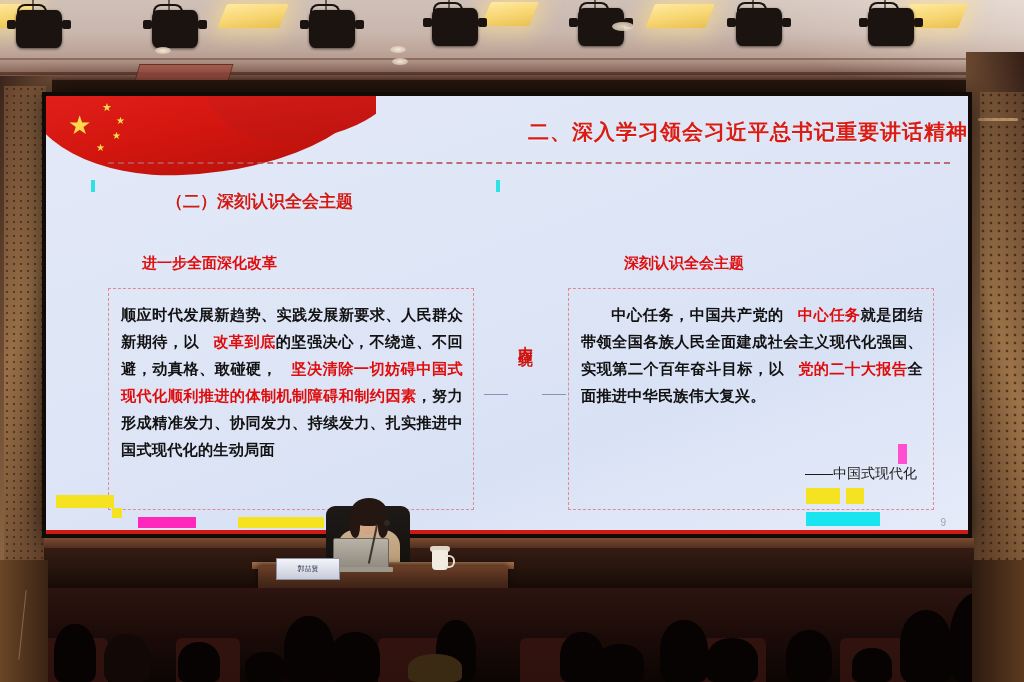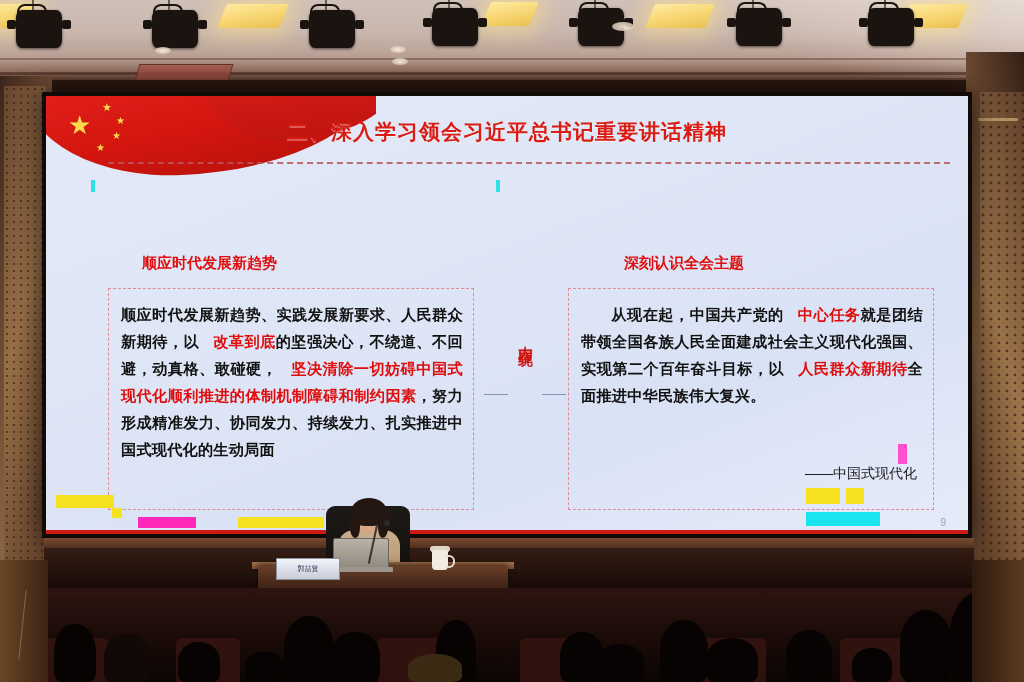--- a/index.html
+++ b/index.html
@@ -64,21 +64,21 @@
   .flag-red2{position:absolute;left:150px;top:-40px;width:210px;height:86px;
     background:linear-gradient(170deg,#e0201c,#bb120d);
     border-radius:0 0 70% 40%/0 0 110% 100%;transform:rotate(3deg);}
   .star{position:absolute;color:#ffd84d;line-height:1;text-shadow:0 0 2px rgba(160,90,0,.4);}
   .star.big{font-size:26px;left:22px;top:16px;}
   .star.s1{font-size:11px;left:56px;top:6px;}
   .star.s2{font-size:10px;left:70px;top:20px;}
   .star.s3{font-size:10px;left:66px;top:35px;}
   .star.s4{font-size:10px;left:50px;top:47px;}
 
-  .slide-title{position:absolute;left:0;right:0;top:22px;text-align:center;
+  .slide-title{position:absolute;left:0;right:0;top:22px;text-align:right;
     color:#d91c14;font-size:21px;font-weight:bold;letter-spacing:1px;
     text-shadow:0 1px 0 rgba(255,255,255,.55);}
   .title-rule{position:absolute;left:62px;right:18px;top:66px;height:0;
     border-top:2px dashed #b8585c;opacity:.85;}
 
   .tick{position:absolute;width:4px;height:12px;background:#2fe0e6;}
   .tick.l{left:45px;top:84px;}
   .tick.r{left:450px;top:84px;}
 
   .sub-head{position:absolute;left:120px;top:94px;color:#d21a12;font-size:17px;font-weight:bold;}
@@ -241,38 +241,39 @@
         <span class="star s3">★</span>
         <span class="star s4">★</span>
       </div>
 
       <div class="slide-title">二、深入学习领会习近平总书记重要讲话精神</div>
       <div class="title-rule"></div>
 
       <div class="tick l"></div>
       <div class="tick r"></div>
 
-
-      <div class="col-head left">顺应时代发展新趋势</div>
+      <div class="sub-head">（二）深刻认识全会主题</div>
+
+      <div class="col-head left">进一步全面深化改革</div>
       <div class="box left">
         <div class="para">
           <span>顺应时代发展新趋势、实践发展新要求、人民群众新期待，以</span><span class="r">改革到底</span><span>的坚强决心，不绕道、不回避，动真格、敢碰硬，</span><span class="r">坚决清除一切妨碍中国式现代化顺利推进的体制机制障碍和制约因素</span><span>，努力形成精准发力、协同发力、持续发力、扎实推进中国式现代化的生动局面</span>
         </div>
       </div>
 
       <div class="mid">
         <div class="mid-line l"></div>
         <div class="mid-line r"></div>
         <div class="mid-text">内在统一</div>
       </div>
 
       <div class="col-head right">深刻认识全会主题</div>
       <div class="box right">
         <div class="para">
-          <span class="indent"></span><span>从现在起，中国共产党的</span><span class="r">中心任务</span><span>就是团结带领全国各族人民全面建成社会主义现代化强国、实现第二个百年奋斗目标，以</span><span class="r">人民群众新期待</span><span>全面推进中华民族伟大复兴。</span>
+          <span class="indent"></span><span>中心任务，中国共产党的</span><span class="r">中心任务</span><span>就是团结带领全国各族人民全面建成社会主义现代化强国、实现第二个百年奋斗目标，以</span><span class="r">党的二十大报告</span><span>全面推进中华民族伟大复兴。</span>
         </div>
         <div class="cite">——中国式现代化</div>
       </div>
 
       <div class="page-no">9</div>
 
       <div class="chip y1"></div>
       <div class="chip y2"></div>
       <div class="chip m1"></div>
       <div class="chip y3"></div>

